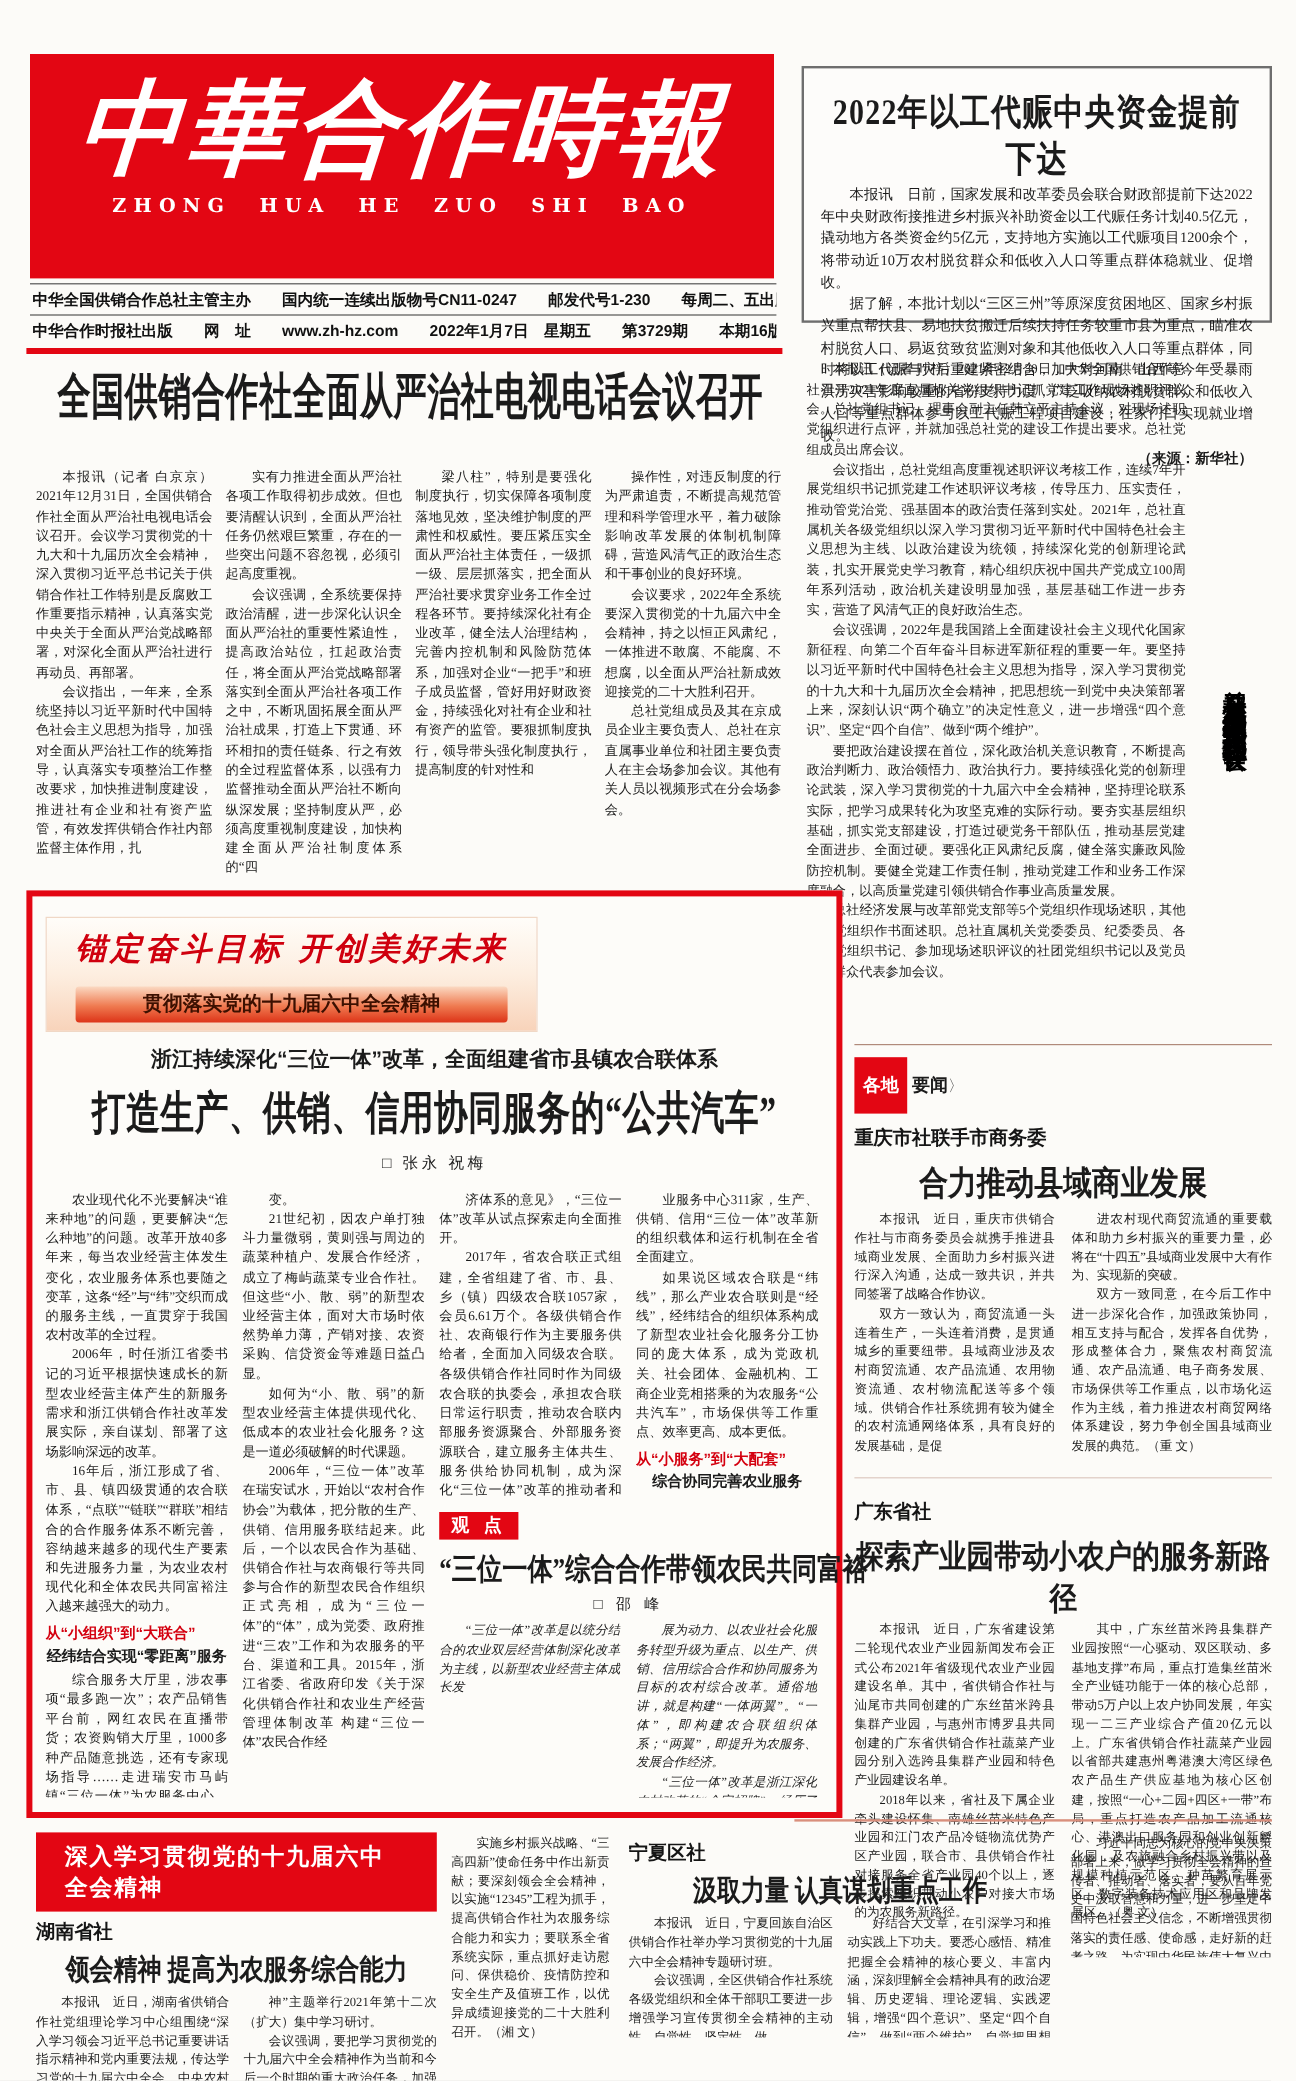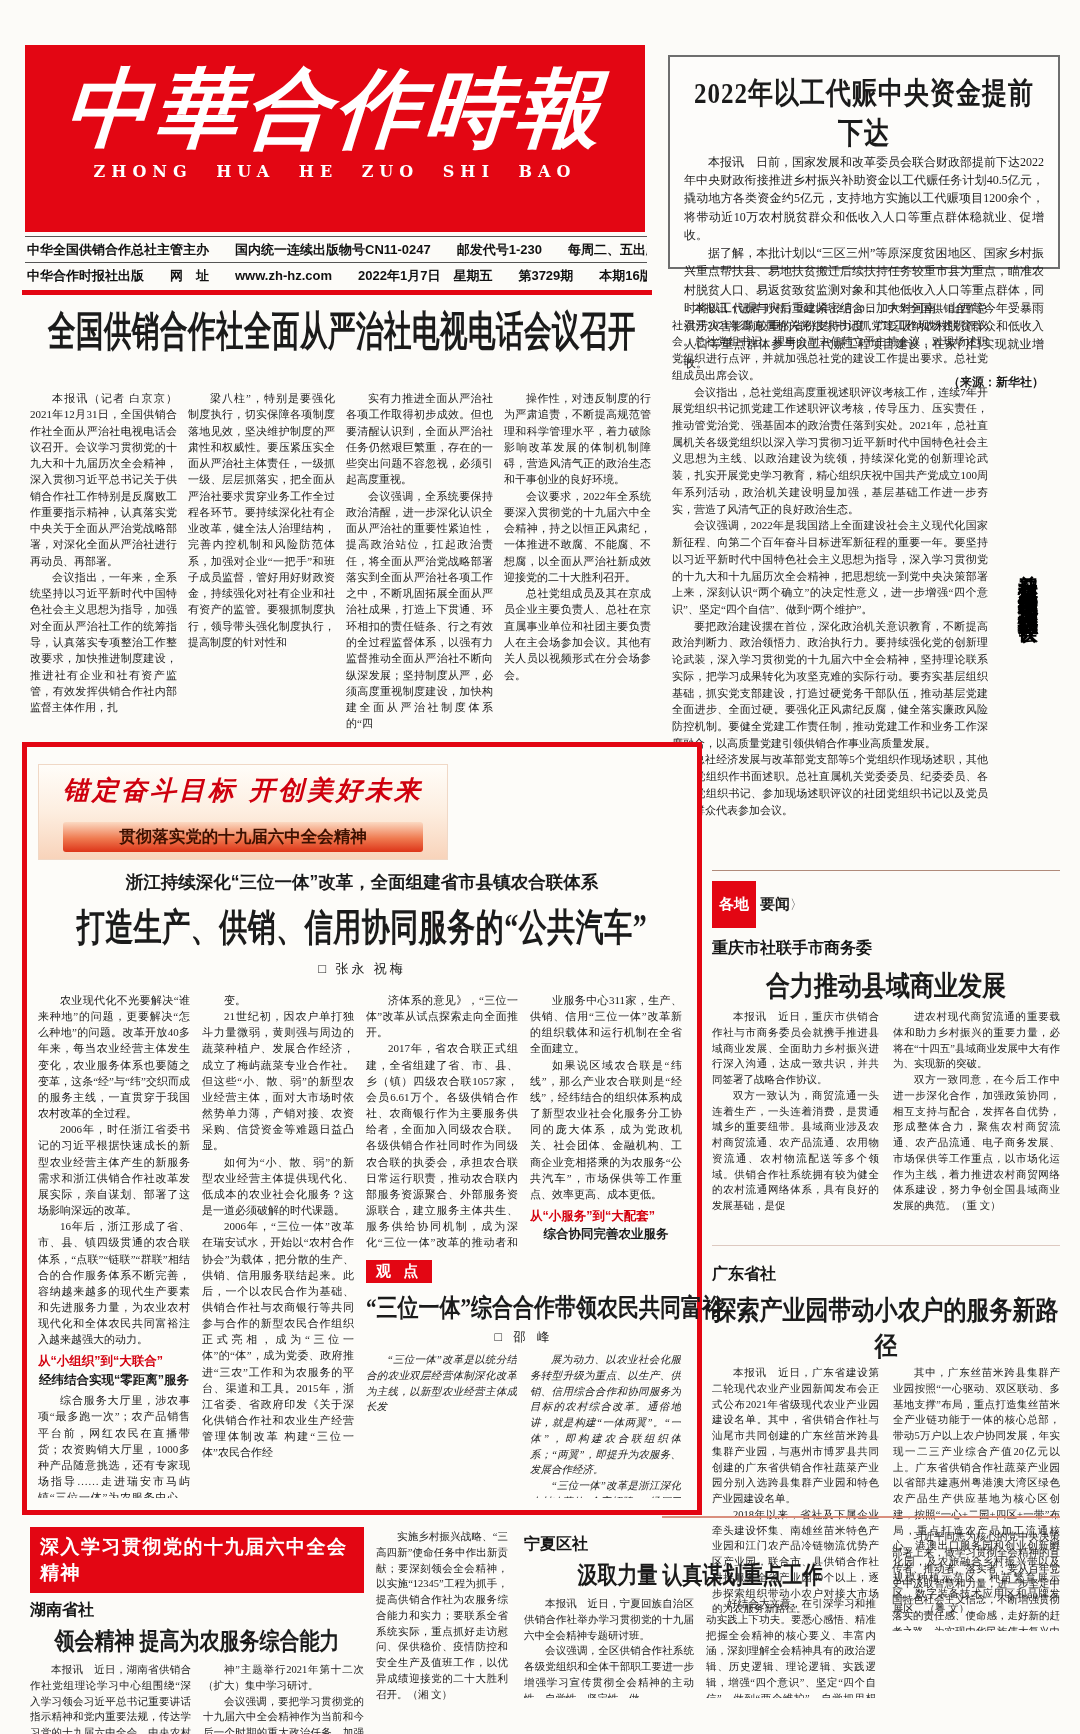--- a/index.html
+++ b/index.html
@@ -53,21 +53,21 @@
   .badge-red { display:inline-block; background:#e30613; color:#fff; font-family:"Liberation Sans",sans-serif;
     font-weight:bold; font-size:15px; padding:14px 7px; }
   .local-label { font-family:"Liberation Sans",sans-serif; font-weight:bold; font-size:15px; margin-left:4px; }
   .local-arrow { font-size:13px; color:#555; }
   .local .kicker { font-size:16px; margin-top:10px; }
   .local .hl { text-align:center; font-weight:900; font-size:24px; transform:scaleY(1.15);
     transform-origin:center top; margin:8px 0 10px; }
   .local .cols { display:flex; gap:14px; }
   .local .col { width:167px; font-size:10.5px; line-height:1.5; }
   .cq-cols .col { height:222px; }
-  .gd-block { margin-top:14px; border-top:1px solid #ddc9c0; padding-top:8px; }
+  .gd-block { border-top:1px solid #ddc9c0; padding-top:8px; }
   .gd-block .hl { font-size:23px; }
   .gd-cols .col { height:248px; }
   .divider-pink { position:absolute; left:662px; top:1516px; width:398px; height:2px; background:#d98f7d; }
 
   
   .feature { position:absolute; left:22px; top:742px; width:680px; height:773px;
     border:5px solid #e30613; box-sizing:border-box; background:#fdfcf9; padding:17px 11px; }
   .banner { width:408px; height:94px; background:linear-gradient(180deg,#fffdf9 0%,#fdeee0 50%,#f8d3ba 100%);
     border:1px solid #f0d8c6; text-align:center; position:relative; }
   .banner-t1 { font-family:"DejaVu Serif",serif; font-style:italic; font-weight:bold; font-size:26px;
@@ -95,21 +95,21 @@
     font-weight:bold; font-size:15px; padding:2px 10px; letter-spacing:4px; }
   .opinion .hl2 { text-align:center; font-weight:900; font-size:21px; transform:scaleY(1.2);
     transform-origin:center top; margin-top:8px; white-space:nowrap; }
   .opinion .byline2 { text-align:center; font-size:12.5px; letter-spacing:4px; margin:10px 0 6px; }
   .op-cols { display:flex; gap:13px; }
   .op-col { width:151px; height:146px; overflow:hidden; font-style:italic; font-size:10.5px; line-height:1.5; }
 
   
   .hunan { position:absolute; left:30px; top:1527px; width:478px; height:207px; }
   .red-banner { display:inline-block; background:#e30613; color:#fff; font-family:"Liberation Sans",sans-serif;
-    font-weight:bold; font-size:19px; letter-spacing:1.5px; padding:7px 10px; }
+    font-weight:bold; font-size:19px; letter-spacing:1.5px; padding:7px 24px; }
   .hunan .left { width:334px; }
   .hunan .kicker, .ningxia .kicker { font-size:16px; margin-top:7px; }
   .b-hl { text-align:center; font-weight:900; font-size:20px; transform:scaleY(1.2);
     transform-origin:center top; margin-top:4px; white-space:nowrap; }
   .b-cols { display:flex; gap:12px; margin-top:10px; }
   .b-col { font-size:10.5px; line-height:1.5; overflow:hidden; }
   .hunan .b-col { width:161px; height:96px; }
   .hunan .c3, .ningxia .c3 { position:absolute; top:2px; height:203px; }
   .hunan .c3 { left:346px; width:132px; }
   .ningxia { position:absolute; left:524px; top:1527px; width:536px; height:207px; }
@@ -142,25 +142,25 @@
   </div>
 
   <div class="main-art">
     <div class="hl">全国供销合作社全面从严治社电视电话会议召开</div>
     <div class="cols">
       <div class="col">
           <p class="para">本报讯（记者 白京京）2021年12月31日，全国供销合作社全面从严治社电视电话会议召开。会议学习贯彻党的十九大和十九届历次全会精神，深入贯彻习近平总书记关于供销合作社工作特别是反腐败工作重要指示精神，认真落实党中央关于全面从严治党战略部署，对深化全面从严治社进行再动员、再部署。</p>
           <p class="para">会议指出，一年来，全系统坚持以习近平新时代中国特色社会主义思想为指导，加强对全面从严治社工作的统筹指导，认真落实专项整治工作整改要求，加快推进制度建设，推进社有企业和社有资产监管，有效发挥供销合作社内部监督主体作用，扎</p>
         </div>
       <div class="col">
-          <p class="para">梁八柱”，特别是要强化制度执行，切实保障各项制度落地见效，坚决维护制度的严肃性和权威性。要压紧压实全面从严治社主体责任，一级抓一级、层层抓落实，把全面从严治社要求贯穿业务工作全过程各环节。要持续深化社有企业改革，健全法人治理结构，完善内控机制和风险防范体系，加强对企业“一把手”和班子成员监督，管好用好财政资金，持续强化对社有企业和社有资产的监管。要狠抓制度执行，领导带头强化制度执行，提高制度的针对性和</p>
-        </div>
-      <div class="col">
           <p class="para">实有力推进全面从严治社各项工作取得初步成效。但也要清醒认识到，全面从严治社任务仍然艰巨繁重，存在的一些突出问题不容忽视，必须引起高度重视。</p>
           <p class="para">会议强调，全系统要保持政治清醒，进一步深化认识全面从严治社的重要性紧迫性，提高政治站位，扛起政治责任，将全面从严治党战略部署落实到全面从严治社各项工作之中，不断巩固拓展全面从严治社成果，打造上下贯通、环环相扣的责任链条、行之有效的全过程监督体系，以强有力监督推动全面从严治社不断向纵深发展；坚持制度从严，必须高度重视制度建设，加快构建全面从严治社制度体系的“四</p>
+        </div>
+      <div class="col">
+          <p class="para">梁八柱”，特别是要强化制度执行，切实保障各项制度落地见效，坚决维护制度的严肃性和权威性。要压紧压实全面从严治社主体责任，一级抓一级、层层抓落实，把全面从严治社要求贯穿业务工作全过程各环节。要持续深化社有企业改革，健全法人治理结构，完善内控机制和风险防范体系，加强对企业“一把手”和班子成员监督，管好用好财政资金，持续强化对社有企业和社有资产的监管。要狠抓制度执行，领导带头强化制度执行，提高制度的针对性和</p>
         </div>
       <div class="col">
           <p class="para">操作性，对违反制度的行为严肃追责，不断提高规范管理和科学管理水平，着力破除影响改革发展的体制机制障碍，营造风清气正的政治生态和干事创业的良好环境。</p>
           <p class="para">会议要求，2022年全系统要深入贯彻党的十九届六中全会精神，持之以恒正风肃纪，一体推进不敢腐、不能腐、不想腐，以全面从严治社新成效迎接党的二十大胜利召开。</p>
           <p class="para">总社党组成员及其在京成员企业主要负责人、总社在京直属事业单位和社团主要负责人在主会场参加会议。其他有关人员以视频形式在分会场参会。</p>
         </div>
     </div>
   </div>
 
   <div class="zongshe">

